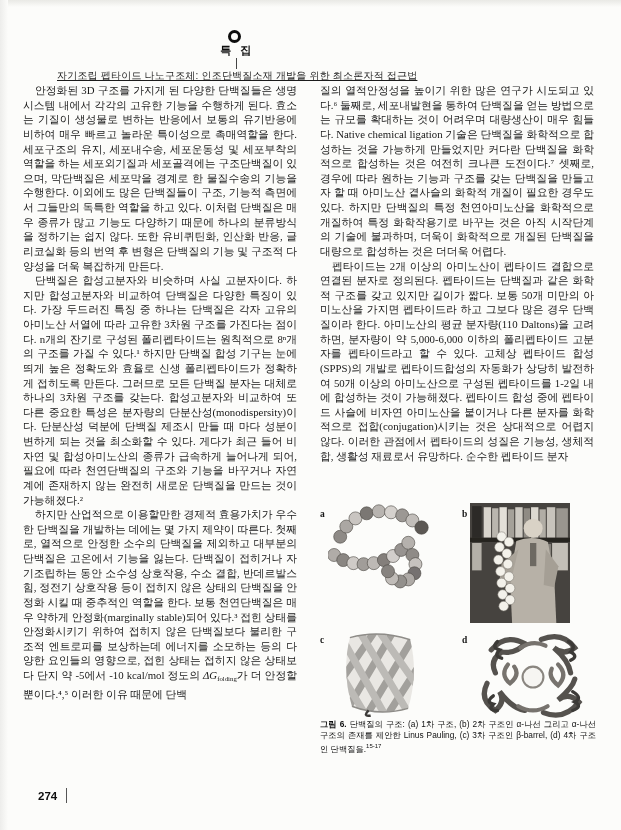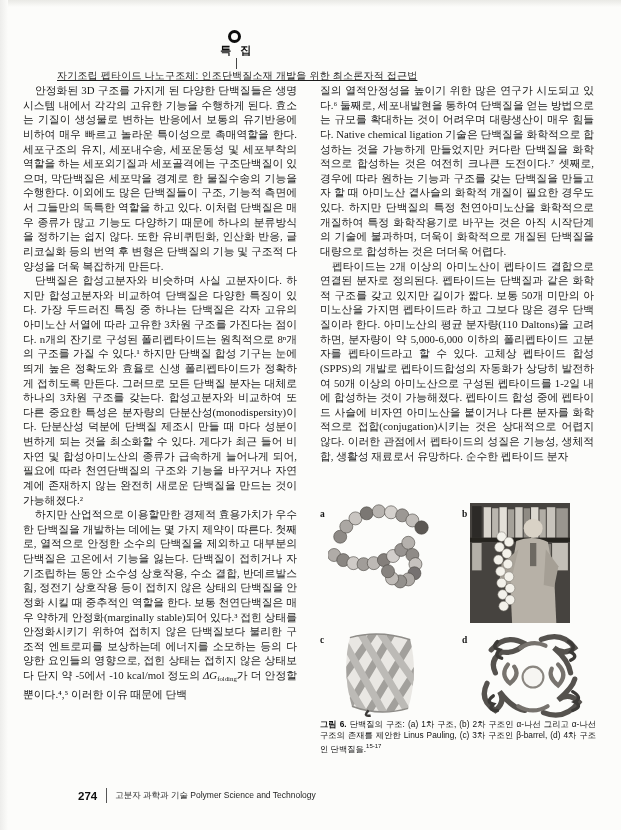--- a/index.html
+++ b/index.html
@@ -40,21 +40,21 @@
   .panel-label { font-weight:bold; font-size:9.5px; font-family:"Liberation Serif",serif;
     margin:6px 3px 0 0; }
   .caption { position:absolute; left:320px; top:719px; width:276px;
     font-family:"Liberation Sans","DejaVu Sans",sans-serif;
     font-size:8.3px; line-height:11px; text-align:justify; color:#101010; }
   .caption .cap-label { font-weight:bold; }
   .cap-sup { font-size:6px; vertical-align:4px; }
 
   
   .footer { position:absolute; left:38px; top:788px; display:flex; align-items:center;
-    font-family:"Liberation Sans","DejaVu Sans",sans-serif;margin-left:40px; }
+    font-family:"Liberation Sans","DejaVu Sans",sans-serif; }
   .footer-num { font-weight:bold; font-size:11.5px; color:#0e0e0e; }
   .footer-rule { width:1px; height:15px; background:#555; margin:0 8px 0 9px; }
   .footer-journal { font-size:8.5px; color:#1e1e1e; }
 
   svg { display:block; }
 </style>
 </head>
 <body>
 
 <div class="scan-edge-top"></div>
@@ -215,14 +215,13 @@
       </svg>
     </div>
   </div>
 </div>
 
 <div class="caption"><span class="cap-label">그림 6.</span><span> 단백질의 구조: (a) 1차 구조, (b) 2차 구조인 α-나선 그리고 α-나선 구조의 존재를 제안한 Linus Pauling, (c) 3차 구조인 β-barrel, (d) 4차 구조인 단백질을.</span><span class="cap-sup">15-17</span></div>
 
 <div class="footer">
   <span class="footer-num">274</span>
   <span class="footer-rule"></span>
-  <span class="footer-journal">고분자 과학과 기술 Polymer Science and Technology</span>
 </div>
 
 </body></html>

